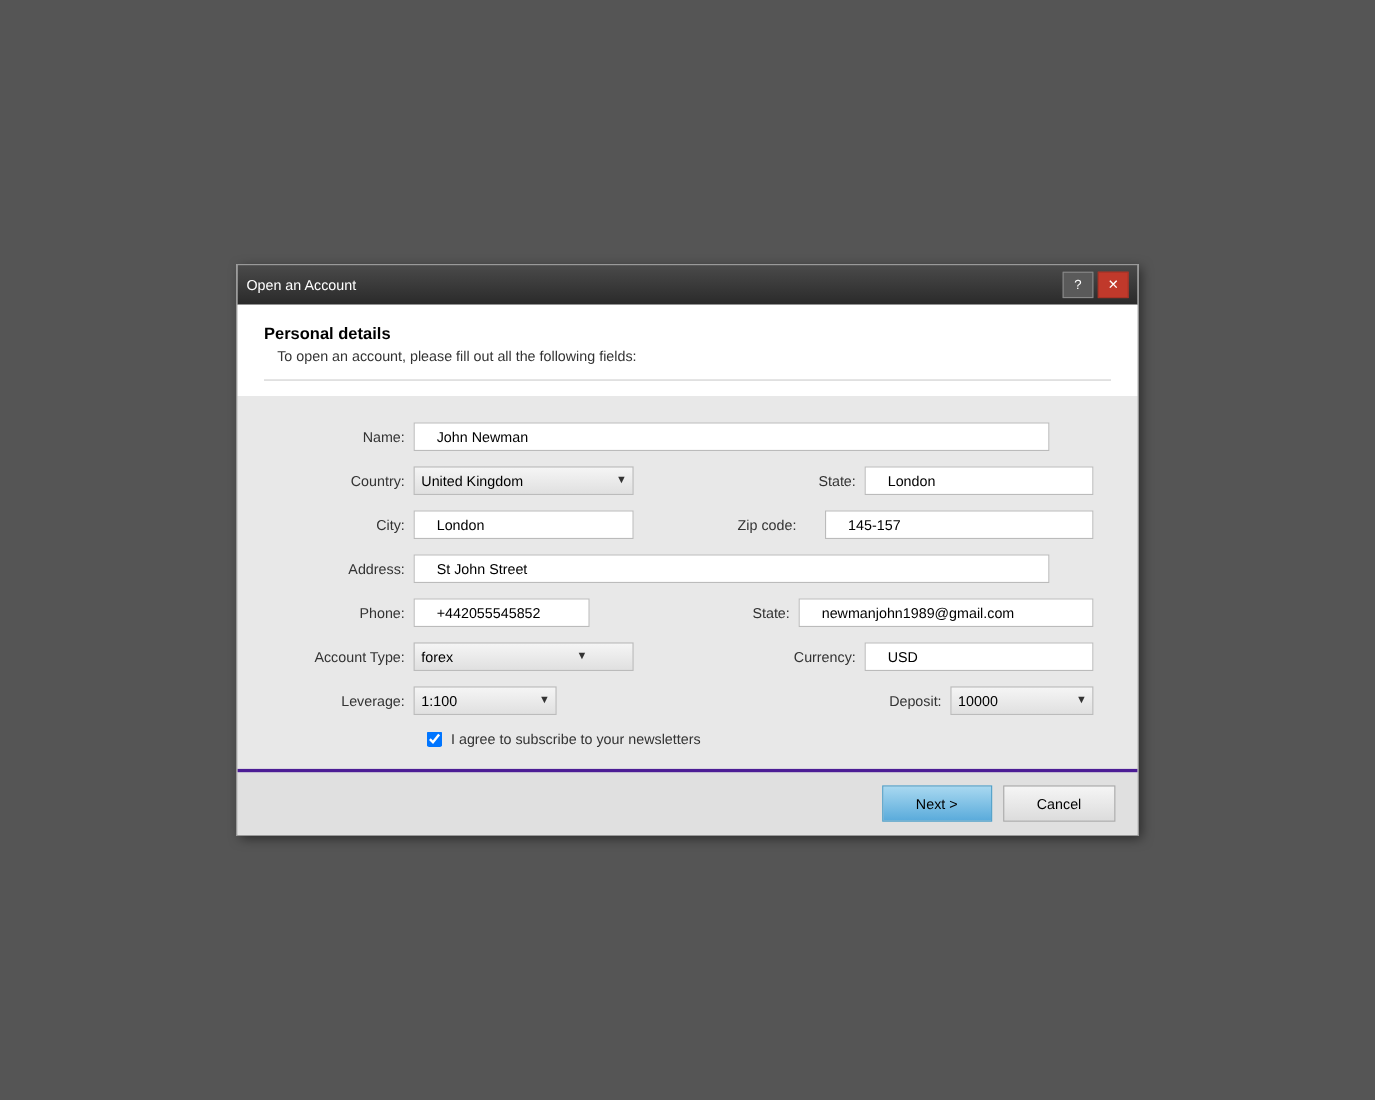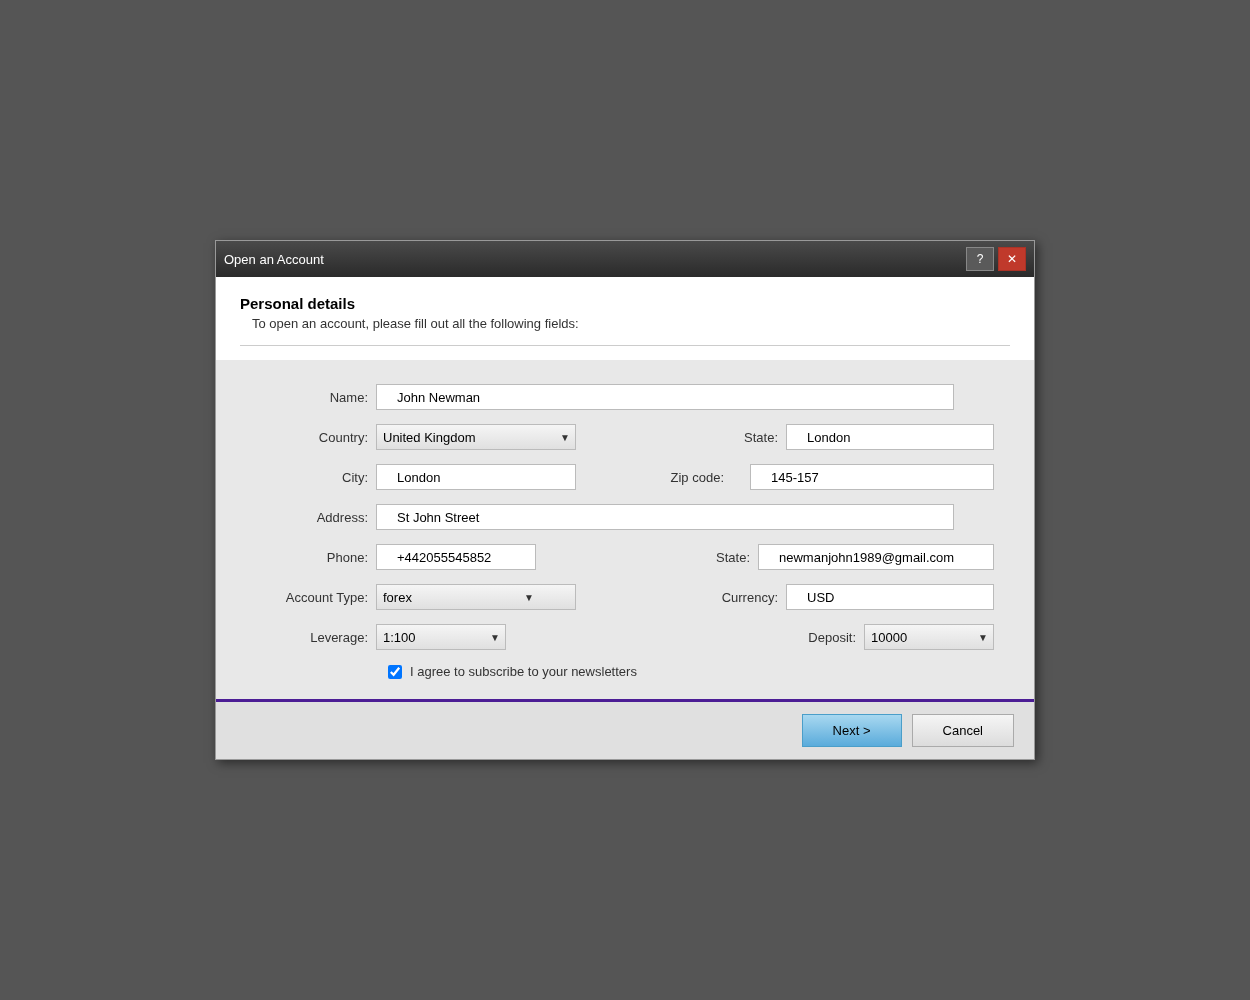--- a/index.html
+++ b/index.html
@@ -258,21 +258,21 @@
     <div class="form-row row-address">
       <span class="form-label label-spacing">Address:</span>
       <input class="form-input" type="text" style="width: 578px;" value="St John Street">
     </div>
 
     <div class="form-row row-phone-email">
       <span class="form-label form-label-phone label-spacing">Phone:</span>
       <input class="form-input form-input-phone" type="text" style="width: 160px;" value="+442055545852">
       <span style="flex:1"></span>
       <span class="form-label form-label-email">State:</span>
-      <input class="form-input form-input-email" type="text" style="width: 236px;" value="newmanjohn1989@gmail.com">
+      <input class="form-input form-input-email" type="text" style="width: 268px;" value="newmanjohn1989@gmail.com">
     </div>
 
     <div class="form-row row-acct-currency">
       <span class="form-label form-label-acct label-spacing">Account Type:</span>
       <div class="select-wrapper select-wrapper-acct" style="width:164px;">
         <select style="width:200px;">
           <option>forex</option>
           <option>stocks</option>
           <option>crypto</option>
         </select>

